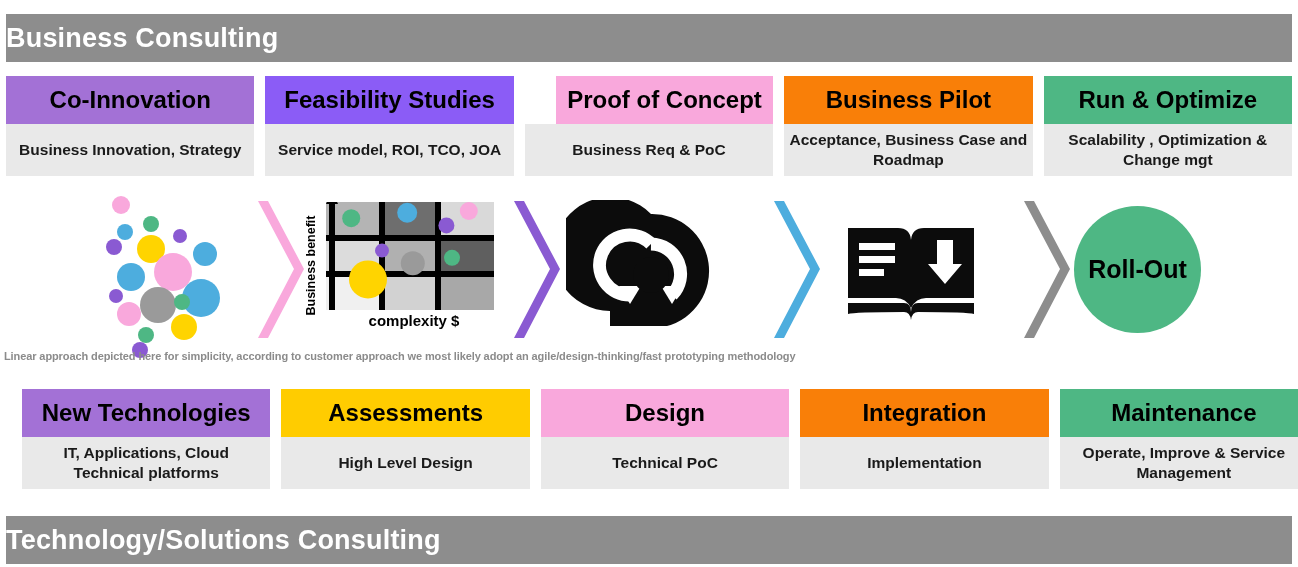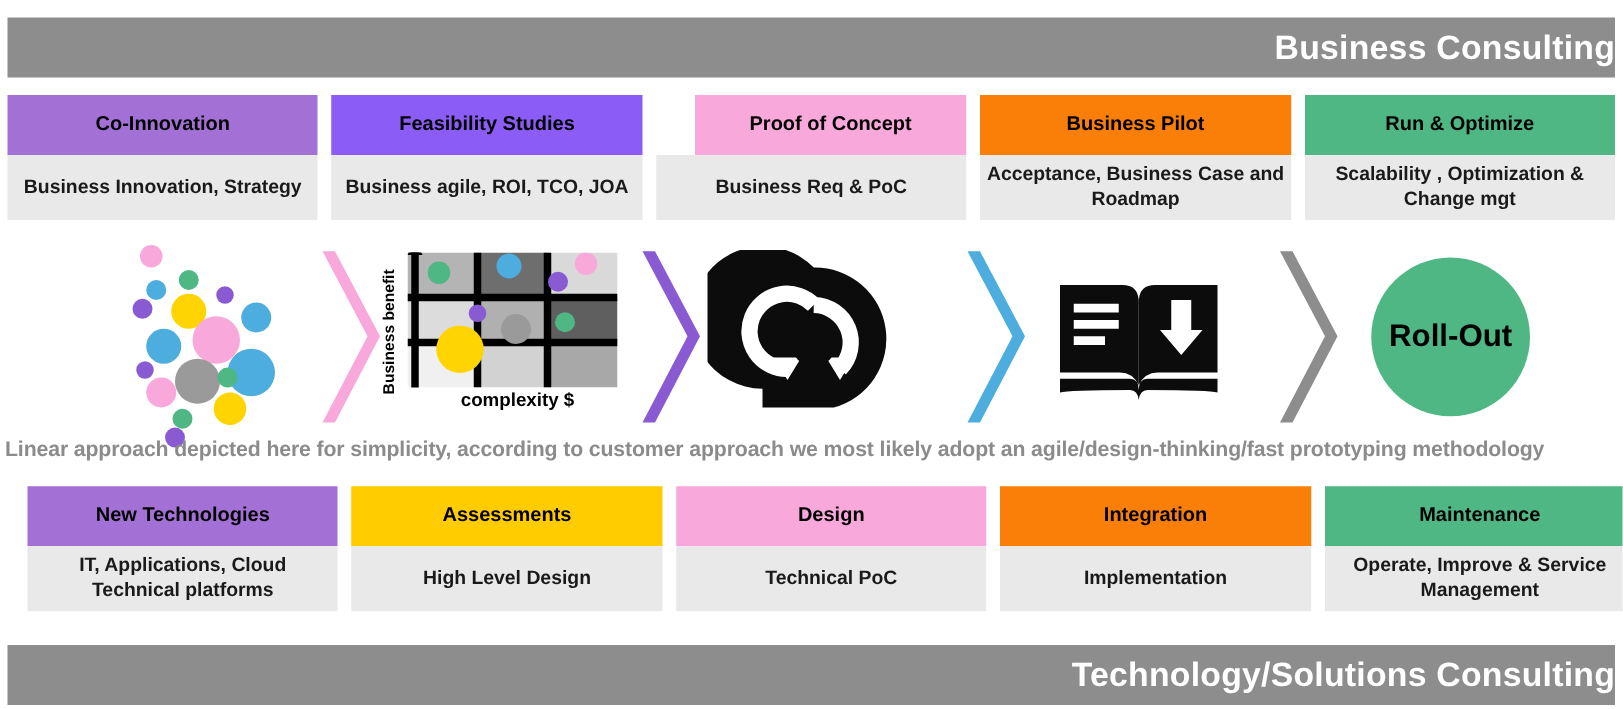--- a/index.html
+++ b/index.html
@@ -9,35 +9,35 @@
     font-family:"Liberation Sans", sans-serif;
     overflow:hidden;
   }
   .slide{position:relative;width:1298px;height:567px;}
 
   
   .banner{
     position:absolute;left:6px;width:1286px;
     background:#8d8d8d;
     color:#ffffff;
-    display:flex;align-items:center;justify-content:flex-end;
+    display:flex;align-items:center;justify-content:flex-start;
     font-weight:bold;
     letter-spacing:.2px;
   }
   .banner-top{top:14px;height:48px;font-size:27px;}
   .banner-bottom{top:516px;height:48px;font-size:27px;}
 
   
   .row{position:absolute;left:6px;width:1286px;display:flex;gap:11px;}
   .row-top{top:76px;}
   .row-bottom{top:389px;padding-left:16px;}
   .card{flex:1 1 0;display:flex;flex-direction:column;}
   .card-head{
     height:48px;display:flex;align-items:center;justify-content:center;
-    font-size:16px;font-weight:bold;color:#000;text-align:center;
+    font-size:24px;font-weight:bold;color:#000;text-align:center;
     line-height:1.05;
   }
   .card-body{
     background:#e9e9e9;
     min-height:50px;
     display:flex;align-items:center;justify-content:center;
     text-align:center;
     font-size:15.5px;font-weight:bold;color:#1a1a1a;
     line-height:1.28;
     padding:6px 5px;
@@ -71,51 +71,51 @@
     font-size:15px;font-weight:bold;color:#000;text-align:center;
   }
   .mx-grid{position:absolute;left:30px;top:2px;width:168px;height:108px;}
 
   
   .poc{position:absolute;left:566px;top:8px;width:170px;height:140px;}
   
   .book{position:absolute;left:826px;top:8px;width:170px;height:140px;}
   
   .rollout{
-    position:absolute;left:1097px;top:14px;width:127px;height:127px;
+    position:absolute;left:1074px;top:14px;width:127px;height:127px;
     border-radius:50%;background:#4eb784;
     display:flex;align-items:center;justify-content:center;
     color:#000;font-size:25px;font-weight:bold;
   }
 
   
   .disclaimer{
     position:absolute;left:4px;top:350px;width:1290px;
-    font-size:17px;font-weight:bold;color:#8b8b8b;
+    font-size:11px;font-weight:bold;color:#8b8b8b;
     letter-spacing:-0.1px;
     white-space:nowrap;
   }
 </style>
 </head>
 <body>
 
 <div class="slide">
 
   <div class="banner banner-top">
     <span>Business Consulting</span>
   </div>
 
   <div class="row row-top" id="row-top">
       <div class="card">
         <div class="card-head" style="background: rgb(163, 113, 214);">Co-Innovation</div>
         <div class="card-body">Business Innovation, Strategy</div>
       </div>
       <div class="card">
         <div class="card-head" style="background: #8b5cf6;">Feasibility Studies</div>
-        <div class="card-body">Business agile, ROI, TCO, JOA</div>
+        <div class="card-body">Service model, ROI, TCO, JOA</div>
       </div>
       <div class="card">
         <div class="card-head" style="background: rgb(249, 168, 220); margin-left: 31px;">Proof of Concept</div>
         <div class="card-body">Business Req &amp;  PoC</div>
       </div>
       <div class="card">
         <div class="card-head" style="background: rgb(249, 127, 8);">Business Pilot</div>
         <div class="card-body">Acceptance, Business Case and Roadmap</div>
       </div>
       <div class="card">

